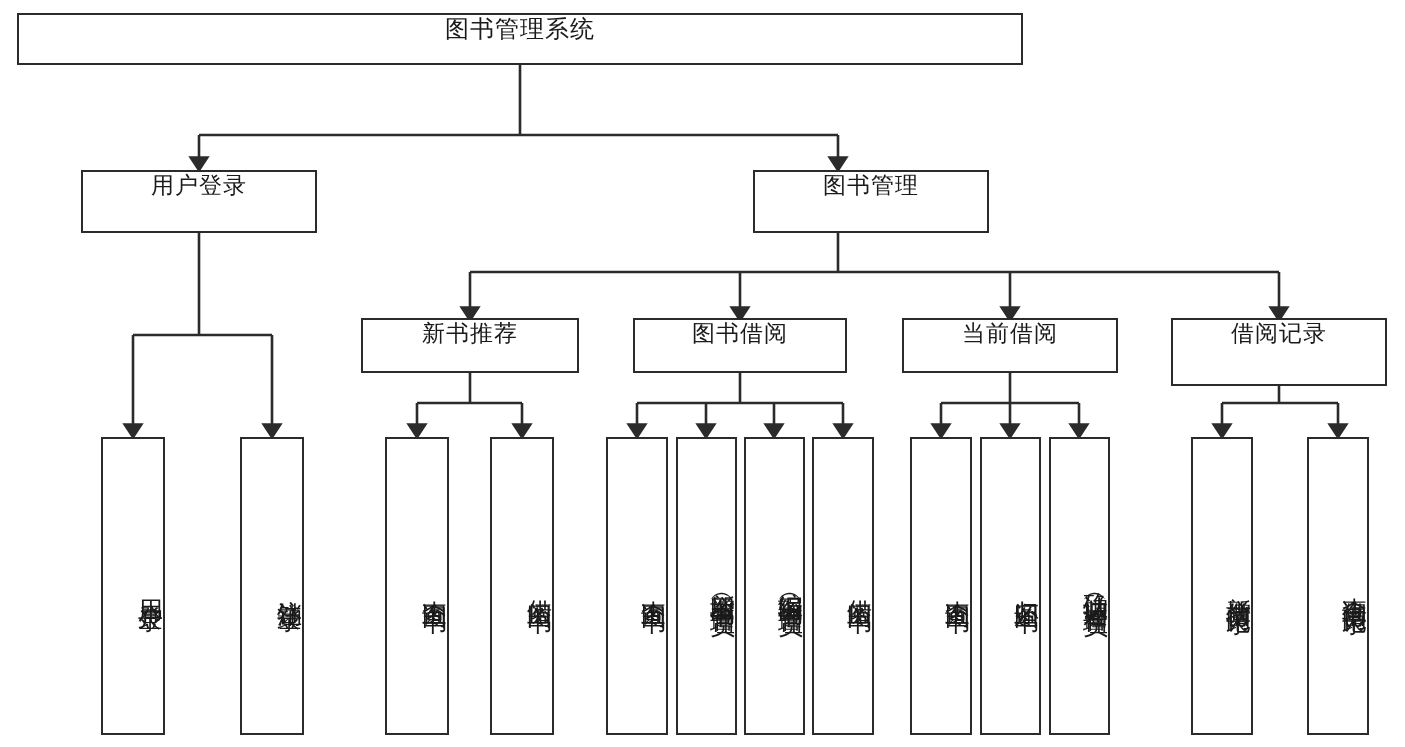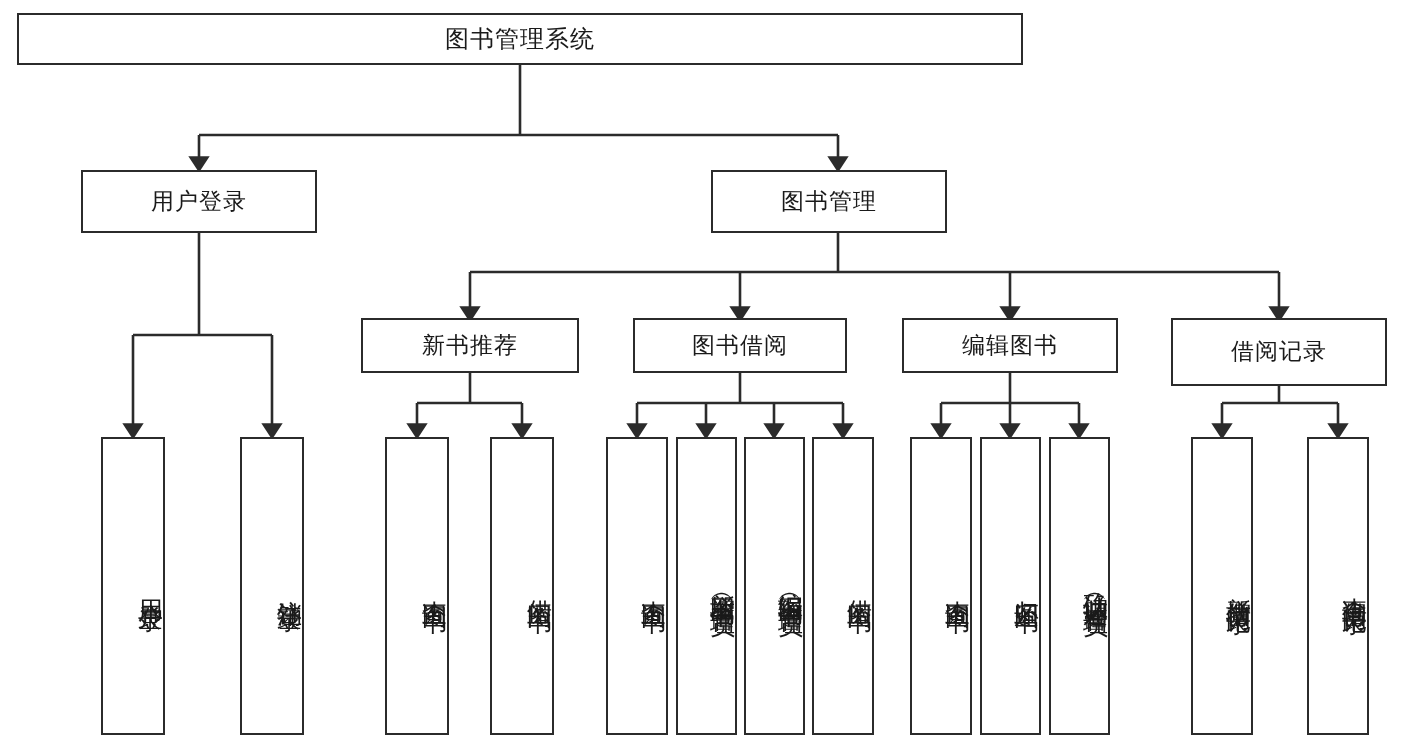--- a/index.html
+++ b/index.html
@@ -25,21 +25,20 @@
     width: 1405px;
     height: 747px;
     display: block;
   }
   .node {
     position: absolute;
     box-sizing: border-box;
     background: #ffffff;
     border: 2px solid #2b2b2b;
     display: flex;
-    align-items: center;
     justify-content: center;
     color: #1a1a1a;
   }
   .node.horiz {
     font-size: 23px;
     letter-spacing: 1px;
     line-height: 1.2;
   }
   .node.root {
     font-size: 24px;
@@ -126,34 +125,34 @@
   </svg>
 
   <div class="node horiz root" style="left:17px; top:13px; width:1006px; height:52px;">
     <span>图书管理系统</span>
   </div>
 
   <div class="node horiz" style="left:81px; top:170px; width:236px; height:63px;">
     <span>用户登录</span>
   </div>
 
-  <div class="node horiz" style="left:711px; top:170px; width:236px; height:63px;">
+  <div class="node horiz" style="left:753px; top:170px; width:236px; height:63px;">
     <span>图书管理</span>
   </div>
 
   <div class="node horiz" style="left:361px; top:318px; width:218px; height:55px;">
     <span>新书推荐</span>
   </div>
 
   <div class="node horiz" style="left:633px; top:318px; width:214px; height:55px;">
     <span>图书借阅</span>
   </div>
 
   <div class="node horiz" style="left:902px; top:318px; width:216px; height:55px;">
-    <span>编辑图书</span>
+    <span>当前借阅</span>
   </div>
 
   <div class="node horiz" style="left:1171px; top:318px; width:216px; height:68px;">
     <span>借阅记录</span>
   </div>
 
   <div class="node vert" style="left:101px; top:437px; width:64px; height:298px;">
     <span class="vlabel">用户登录</span>
   </div>
 

